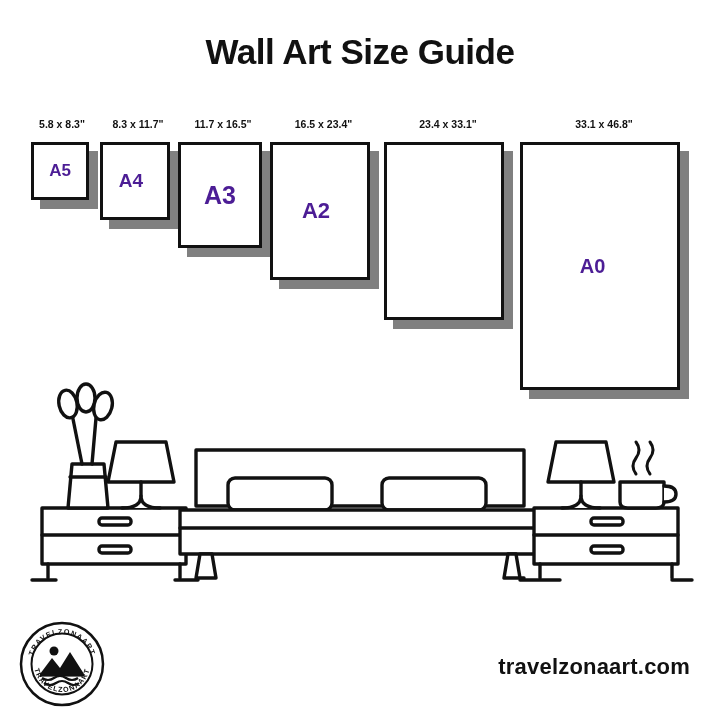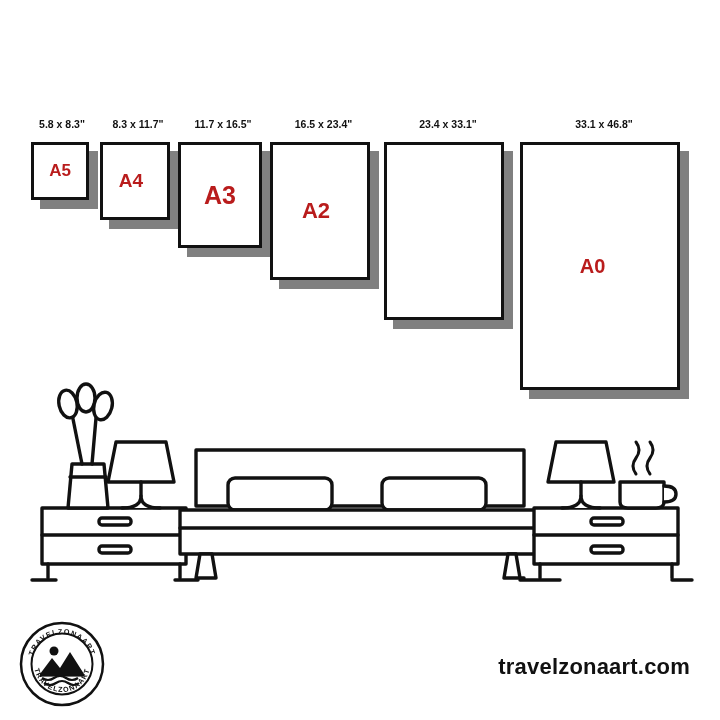--- a/index.html
+++ b/index.html
@@ -63,21 +63,21 @@
     border: 3px solid #111111;
     box-sizing: border-box;
     box-shadow: 9px 9px 0 0 #808080;
   }
   .frame-label {
     position: absolute;
     left: 0;
     width: 100%;
     text-align: center;
     font-weight: bold;
-    color: #b91c1c;
+    color: #4c1d95;
     transform: translateY(-50%);
   }
 
   
   .scene {
     position: absolute;
     left: 0;
     top: 378px;
     width: 720px;
     height: 225px;
@@ -106,20 +106,21 @@
     top: 12px;
     width: 88px;
     height: 88px;
   }
 </style>
 </head>
 <body>
 
 <div id="page">
 
+  <div class="title">Wall Art Size Guide</div>
 
   <div class="frames">
 
     <div class="frame-wrap" style="left:31px; top:8px; width:62px; height:80px;">
       <div class="frame-dim">5.8 x 8.3"</div>
       <div class="frame-box" style="top:24px; width:58px; height:58px;"></div>
       <div class="frame-label" style="top:53px; font-size:17px; width:58px;">A5</div>
     </div>
 
     <div class="frame-wrap" style="left:100px; top:8px; width:76px; height:110px;">

